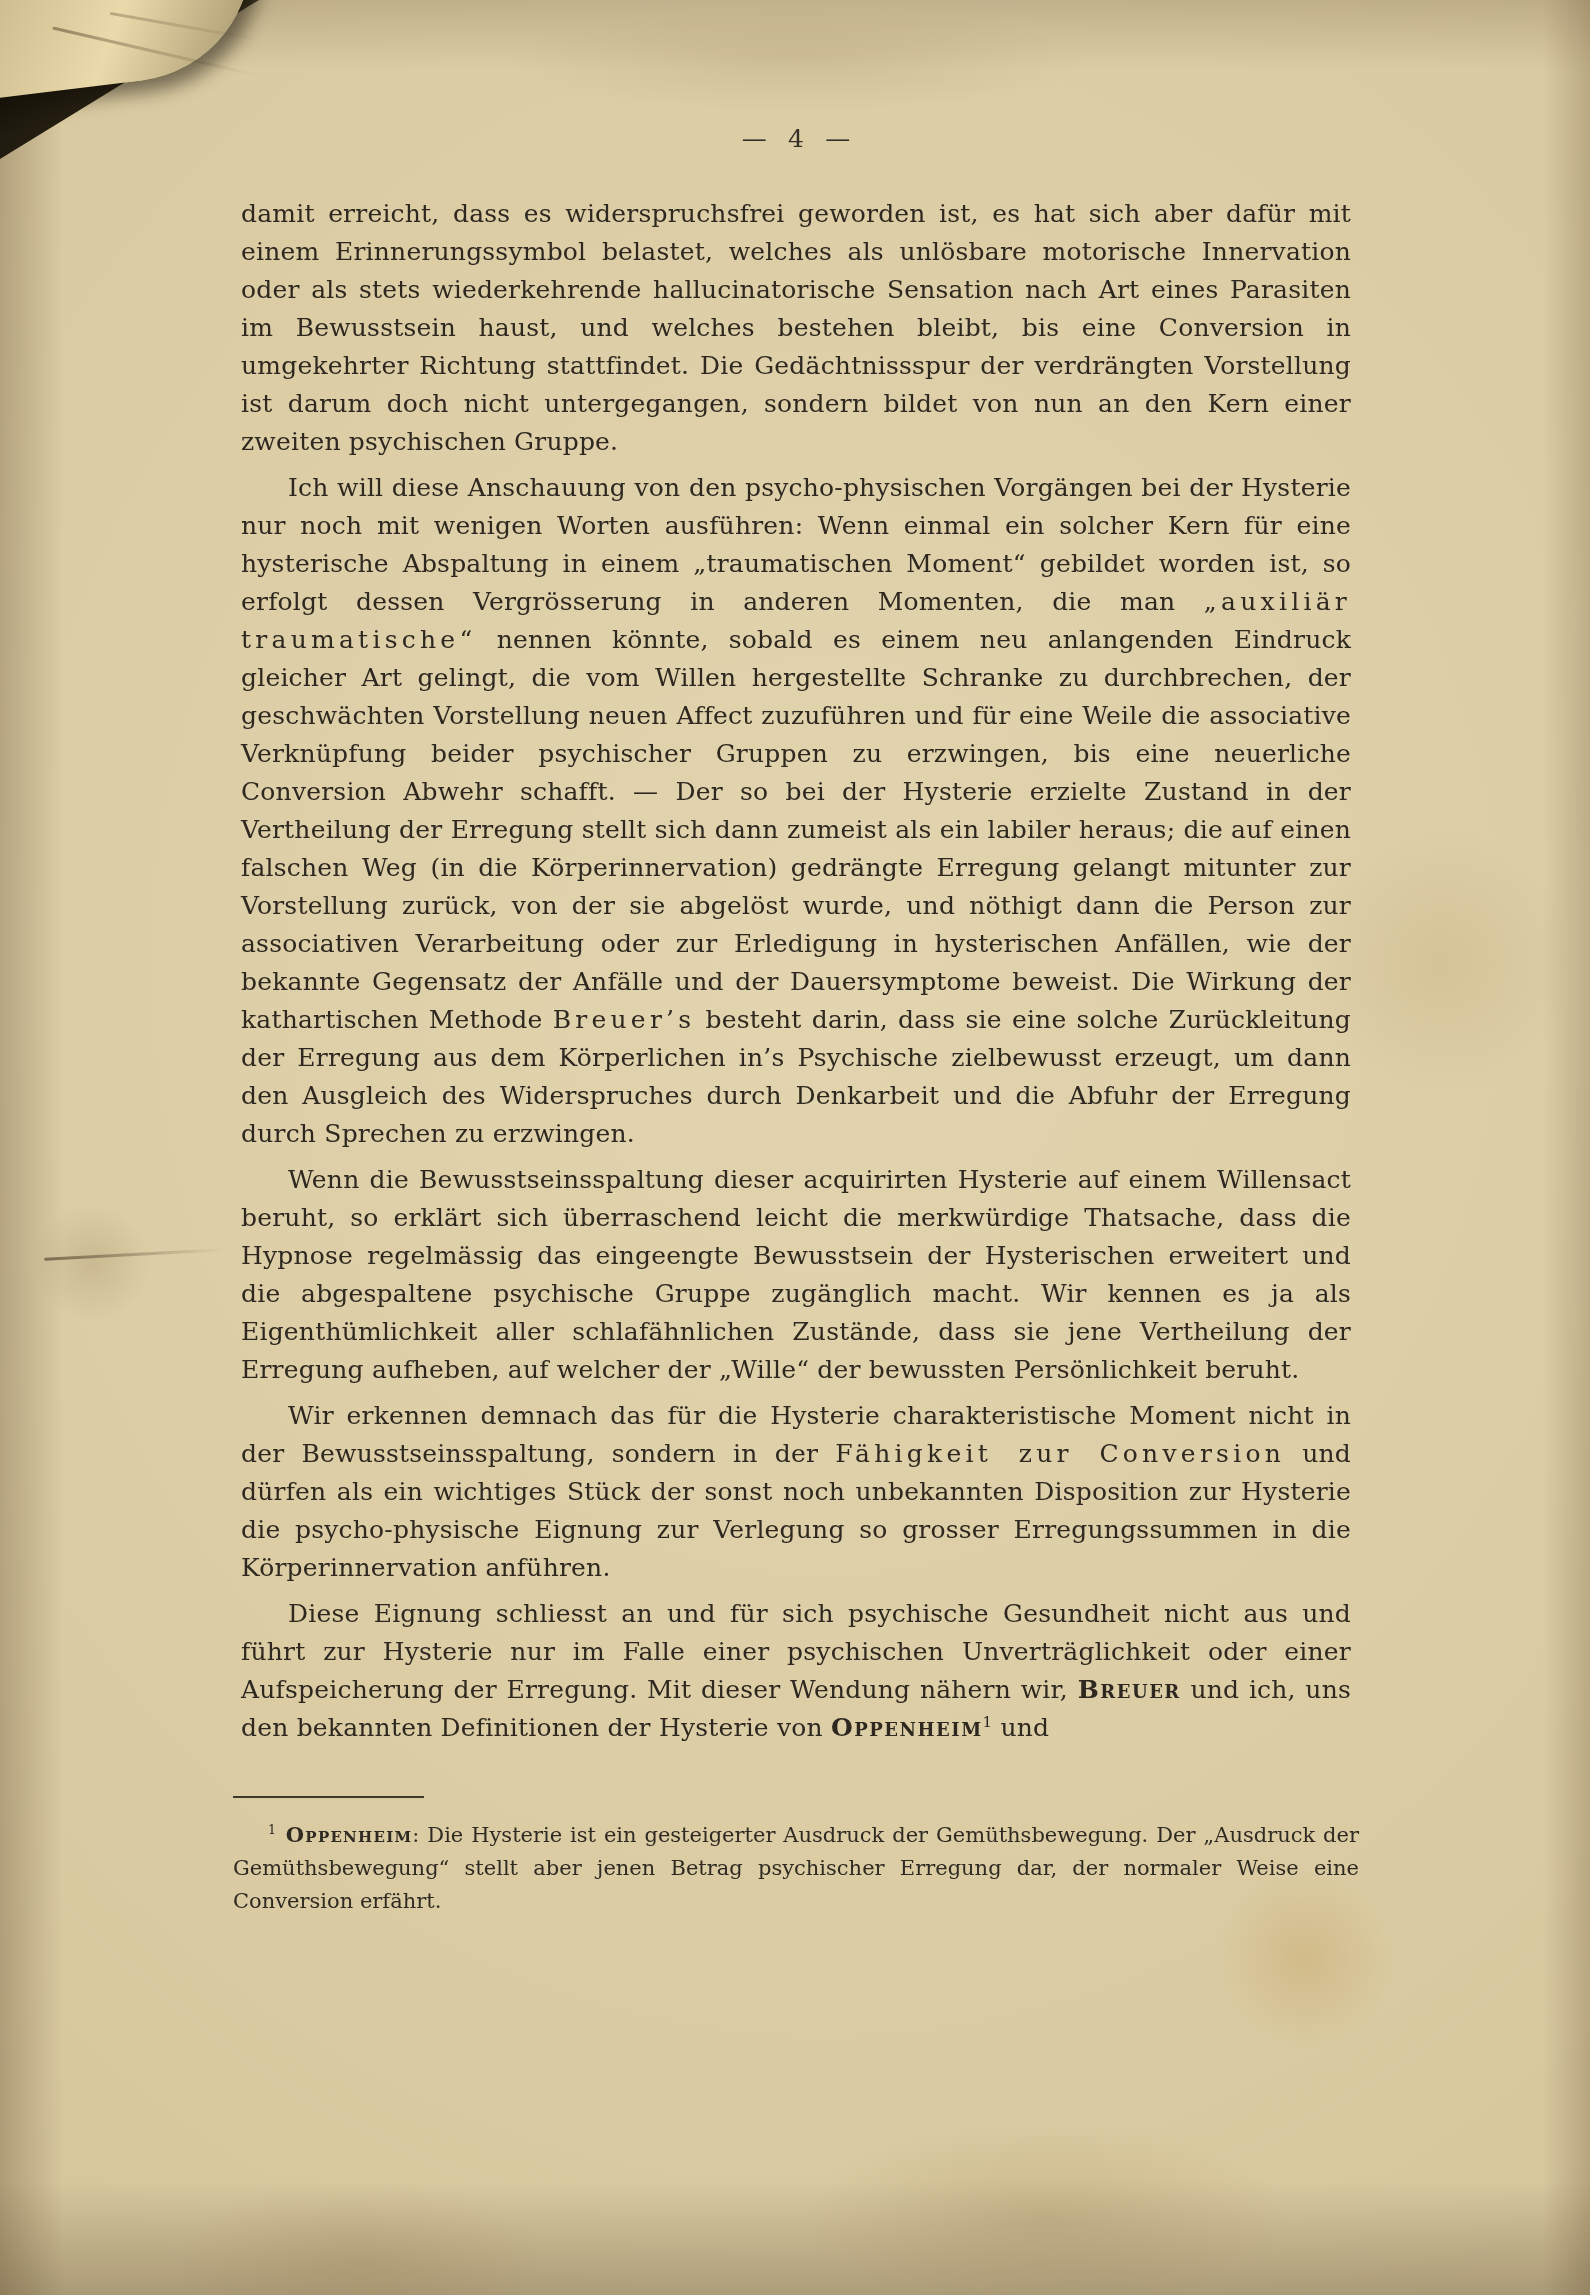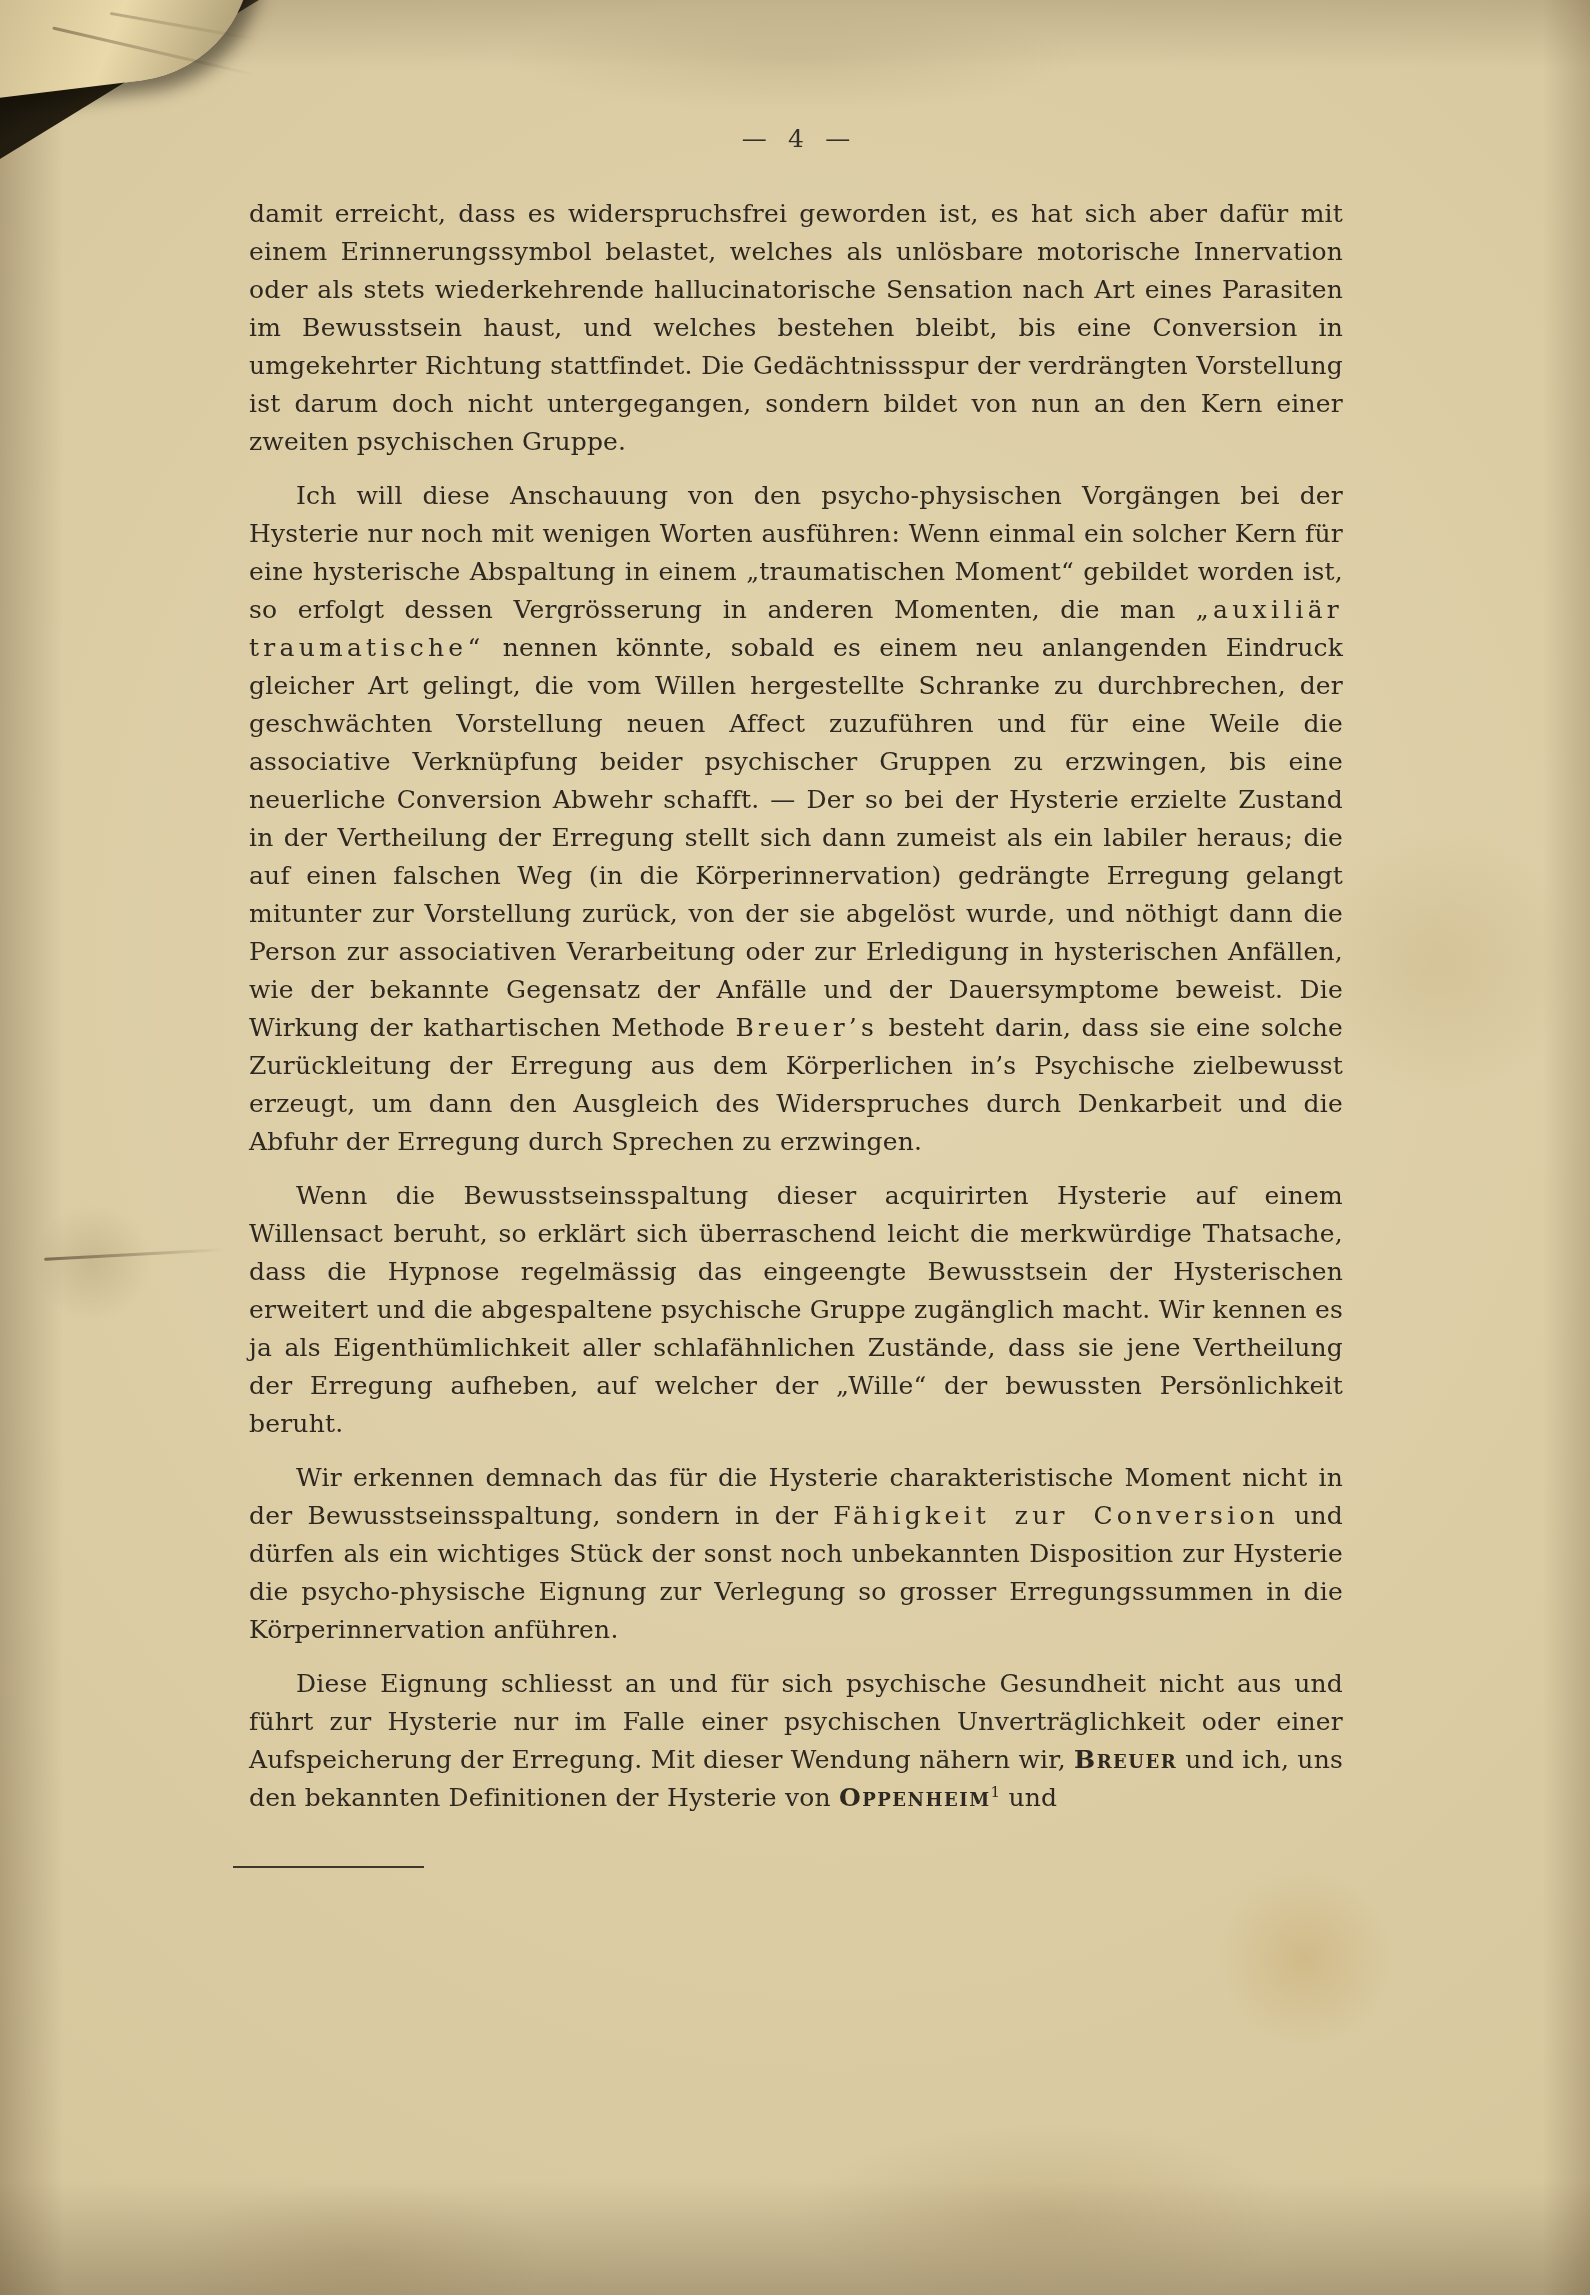--- a/index.html
+++ b/index.html
@@ -91,21 +91,21 @@
     color: #2e2820;
   }
   .page-number {
     text-align: center;
     font-size: 25px;
     color: #34302a;
     word-spacing: 13.4px;
     margin: 0 0 42px 0;
   }
   .para {
-    margin: 16px;
+    margin: 8px;
     font-size: 25px;
     line-height: 38px;
     text-align: justify;
     letter-spacing: 0.2px;
   }
   .para.indent {
     text-indent: 47px;
   }
   .spaced {
     letter-spacing: 0.17em;
@@ -154,16 +154,17 @@
     <div class="body-text">
         <p class="para"><span>damit erreicht, dass es widerspruchsfrei geworden ist, es hat sich aber dafür mit einem Erinnerungssymbol belastet, welches als unlösbare motorische Innervation oder als stets wiederkehrende hallucinatorische Sensation nach Art eines Parasiten im Bewusstsein haust, und welches bestehen bleibt, bis eine Conversion in umgekehrter Richtung stattfindet. Die Gedächtnissspur der verdrängten Vorstellung ist darum doch nicht untergegangen, sondern bildet von nun an den Kern einer zweiten psychischen Gruppe.</span></p>
         <p class="para indent"><span>Ich will diese Anschauung von den psycho-physischen Vorgängen bei der Hysterie nur noch mit wenigen Worten ausführen: Wenn einmal ein solcher Kern für eine hysterische Abspaltung in einem „traumatischen Moment“ gebildet worden ist, so erfolgt dessen Vergrösserung in anderen Momenten, die man </span><span class="spaced">„auxiliär traumatische“</span><span> nennen könnte, sobald es einem neu anlangenden Eindruck gleicher Art gelingt, die vom Willen hergestellte Schranke zu durchbrechen, der geschwächten Vorstellung neuen Affect zuzuführen und für eine Weile die associative Verknüpfung beider psychischer Gruppen zu erzwingen, bis eine neuerliche Conversion Abwehr schafft. — Der so bei der Hysterie erzielte Zustand in der Vertheilung der Erregung stellt sich dann zumeist als ein labiler heraus; die auf einen falschen Weg (in die Körperinnervation) gedrängte Erregung gelangt mitunter zur Vorstellung zurück, von der sie abgelöst wurde, und nöthigt dann die Person zur associativen Verarbeitung oder zur Erledigung in hysterischen Anfällen, wie der bekannte Gegensatz der Anfälle und der Dauersymptome beweist. Die Wirkung der kathartischen Methode </span><span class="spaced">Breuer’s</span><span> besteht darin, dass sie eine solche Zurückleitung der Erregung aus dem Körperlichen in’s Psychische zielbewusst erzeugt, um dann den Ausgleich des Widerspruches durch Denkarbeit und die Abfuhr der Erregung durch Sprechen zu erzwingen.</span></p>
         <p class="para indent"><span>Wenn die Bewusstseinsspaltung dieser acquirirten Hysterie auf einem Willensact beruht, so erklärt sich überraschend leicht die merkwürdige Thatsache, dass die Hypnose regelmässig das eingeengte Bewusstsein der Hysterischen erweitert und die abgespaltene psychische Gruppe zugänglich macht. Wir kennen es ja als Eigenthümlichkeit aller schlafähnlichen Zustände, dass sie jene Vertheilung der Erregung aufheben, auf welcher der „Wille“ der bewussten Persönlichkeit beruht.</span></p>
         <p class="para indent"><span>Wir erkennen demnach das für die Hysterie charakteristische Moment nicht in der Bewusstseinsspaltung, sondern in der </span><span class="spaced">Fähigkeit zur Conversion</span><span> und dürfen als ein wichtiges Stück der sonst noch unbekannten Disposition zur Hysterie die psycho-physische Eignung zur Verlegung so grosser Erregungssummen in die Körperinnervation anführen.</span></p>
         <p class="para indent"><span>Diese Eignung schliesst an und für sich psychische Gesundheit nicht aus und führt zur Hysterie nur im Falle einer psychischen Unverträglichkeit oder einer Aufspeicherung der Erregung. Mit dieser Wendung nähern wir, </span><span class="smallcaps">Breuer</span><span> und ich, uns den bekannten Definitionen der Hysterie von </span><span class="smallcaps">Oppenheim</span><sup class="sup">1</sup><span> und</span></p>
       </div>
 
     <div class="footnote">
       <div class="footnote-rule"></div>
+      <div class="footnote-text"><sup class="sup">1</sup><span class="smallcaps"> Oppenheim</span><span>: Die Hysterie ist ein gesteigerter Ausdruck der Gemüthsbewegung. Der „Ausdruck der Gemüthsbewegung“ stellt aber jenen Betrag psychischer Erregung dar, der normaler Weise eine Conversion erfährt.</span></div>
     </div>
   </div>
 </div>
 
 
 </body></html>

